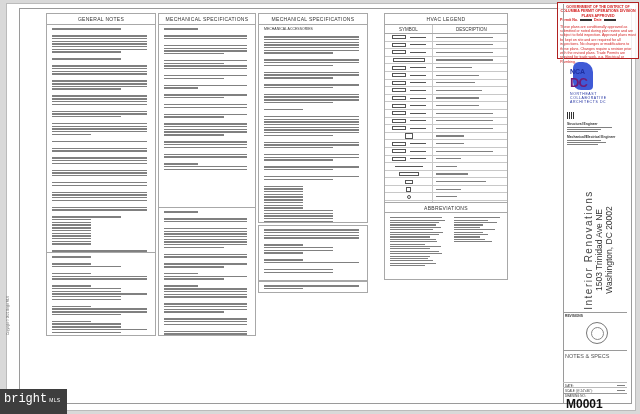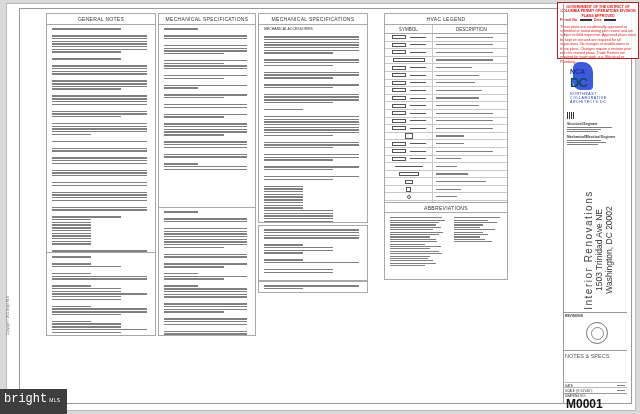--- a/index.html
+++ b/index.html
@@ -24,21 +24,21 @@
   .sym-box { width: 14px; height: 4px; border: 1px solid #555; }
   .sym-line { width: 16px; height: 1px; background: #555; }
   .titleblock { position: absolute; left: 563px; top: 4px; width: 64px; height: 400px; border-left: 1px solid #9a9a9a; }
   .stamp { position: absolute; left: 557px; top: 2px; width: 82px; height: 57px; border: 1px solid #b02020; background: rgba(255,255,255,0.85); padding: 2px; color: #d42020; font-size: 3.6px; line-height: 4.4px; text-align: center; }
   .stamp .body { text-align: left; margin-top: 2px; }
   .stamp .pline { display: flex; gap: 2px; align-items: center; font-weight: bold; }
   .stamp .pval { display: inline-block; width: 12px; height: 2px; background: #333; }
   .logo-block { position: absolute; left: 567px; top: 62px; width: 56px; height: 44px; }
   .logo-block .dc-bg { position: absolute; left: 6px; top: 0; width: 20px; height: 28px; background: #3f5ad6; border-radius: 6px 10px 4px 8px; }
   .logo-block .nca { position: absolute; left: 3px; top: 6px; font-size: 7px; color: #1f2fa0; font-weight: bold; }
-  .logo-block .dc { position: absolute; left: 3px; top: 13px; font-size: 13px; color: #0c4a6e; font-weight: bold; letter-spacing: -1px; }
+  .logo-block .dc { position: absolute; left: 3px; top: 13px; font-size: 13px; color: #701a75; font-weight: bold; letter-spacing: -1px; }
   .logo-block .sub { position: absolute; left: 3px; top: 30px; font-size: 3.5px; color: #1f2fa0; line-height: 4px; letter-spacing: 0.6px; }
   .eng-text { position: absolute; left: 567px; top: 110px; width: 56px; font-size: 3.3px; line-height: 4px; color: #333; }
   .eng-text b { display: block; margin-top: 3px; }
   .qr { width: 7px; height: 7px; background: repeating-linear-gradient(90deg,#333 0 1px,#fff 1px 2px); margin: 2px 0; }
   .proj-title { position: absolute; left: 572px; top: 155px; width: 52px; height: 190px; }
   .proj-title .rot { position: absolute; left: 50%; top: 50%; transform: translate(-50%,-50%) rotate(-90deg); white-space: nowrap; text-align: center; color: #444; }
   .proj-title .t1 { font-size: 10px; letter-spacing: 1.5px; font-weight: 300; }
   .proj-title .t2 { font-size: 8.5px; color: #333; }
   .revs { position: absolute; left: 563px; top: 312px; width: 64px; height: 50px; border-top: 1px solid #9a9a9a; }
   .revs .lbl { font-size: 3.3px; color: #333; padding: 1px 2px; font-weight: bold; }

